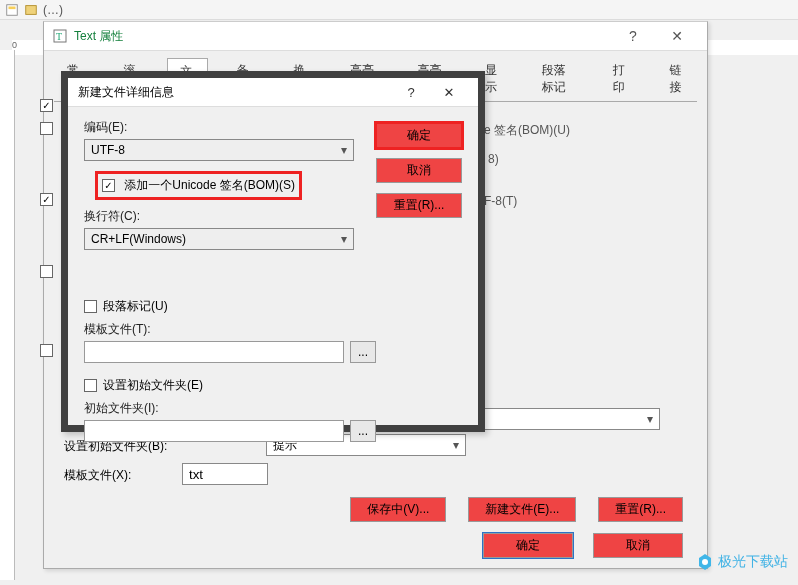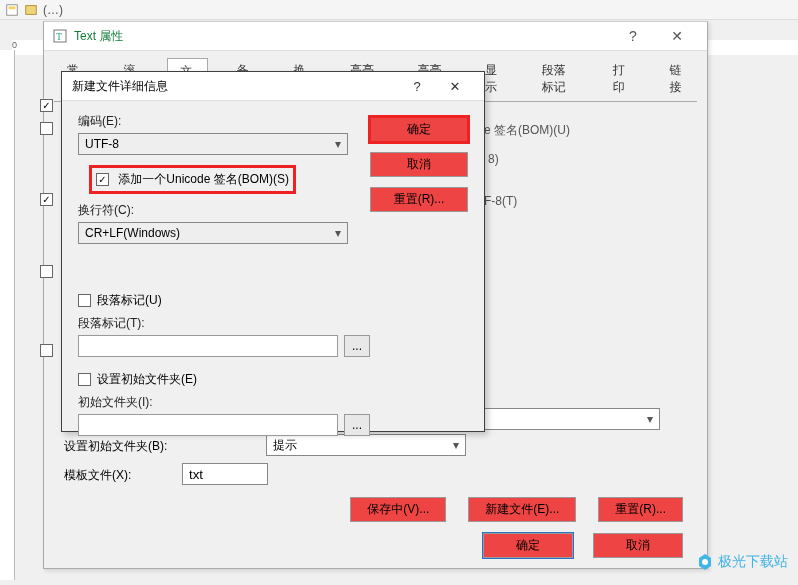--- a/index.html
+++ b/index.html
@@ -21,21 +21,21 @@
 .tabcontent { border-top:1px solid #aaa; margin: 0 10px 10px 10px; padding:14px 10px; }
 .row { display:flex; align-items:center; margin-bottom:6px; }
 .chk { width:13px; height:13px; border:1px solid #666; background:#fff; margin-right:6px; display:inline-flex; align-items:center; justify-content:center; font-size:10px; color:#000; }
 .chk.checked::after { content:"✓"; }
 .combo { border:1px solid #888; background:#fff; height:22px; display:flex; align-items:center; padding:0 6px; position:relative; }
 .combo::after { content:"▾"; position:absolute; right:6px; color:#555; }
 .textin { border:1px solid #888; background:#fff; height:22px; padding:0 6px; }
 .btn { border:1px solid #999; background:#ef4444; height:25px; padding:0 16px; display:inline-flex; align-items:center; justify-content:center; }
 .btn.primary { outline:1px solid #2c73c7; }
 .dotsbtn { width:26px; height:22px; border:1px solid #999; background:#e8e8e8; display:inline-flex; align-items:center; justify-content:center; }
-.dlg2 { position: absolute; left: 61px; top: 71px; width: 424px; height: 361px; background:#f0f0f0; border:1px solid #404040; box-shadow:3px 3px 6px rgba(0,0,0,0.2); }
+.dlg2 { position: absolute; left: 61px; top: 71px; width: 424px; height: 361px; background:#f0f0f0; border:7px solid #404040; box-shadow:3px 3px 6px rgba(0,0,0,0.2); }
 .dlg2 .titlebar2 { height:29px; background:#fff; border-bottom:1px solid #ddd; display:flex; align-items:center; padding:0 10px; }
 .dlg2 .titlebar2 .spacer { flex:1; }
 .dlg2 .titlebar2 .wbtn { width:38px; height:29px; display:flex; align-items:center; justify-content:center; color:#333; font-size:13px; }
 .dlg2 .content { padding:12px 16px; display:flex; }
 .dlg2 .leftcol { flex:1; }
 .dlg2 .rightcol { width:102px; padding-top:4px; }
 .dlg2 .rightcol .btn { width:100%; margin-bottom:10px; justify-content:center; }
 .fieldlabel { margin-bottom:3px; color:#222; }
 .combo2 { border:1px solid #888; background:#eee; height:22px; display:flex; align-items:center; padding:0 6px; position:relative; width:270px; }
 .combo2::after { content:"▾"; position:absolute; right:6px; color:#555; }
@@ -158,21 +158,21 @@
       <div class="combo2">
           <span>CR+LF(Windows)</span>
         </div>
 
       <div style="height:48px;"></div>
 
       <div class="row">
         <span class="chk"></span>
         <span>段落标记(U)</span>
       </div>
-      <div class="fieldlabel">段落标记(T):</div>
+      <div class="fieldlabel">模板文件(T):</div>
       <div style="display:flex; gap:6px; align-items:center;">
         <div class="textfield" style="width:260px;"></div>
         <div class="dotsbtn">...</div>
       </div>
 
       <div style="height:14px;"></div>
 
       <div class="row">
         <span class="chk"></span>
         <span>设置初始文件夹(E)</span>

